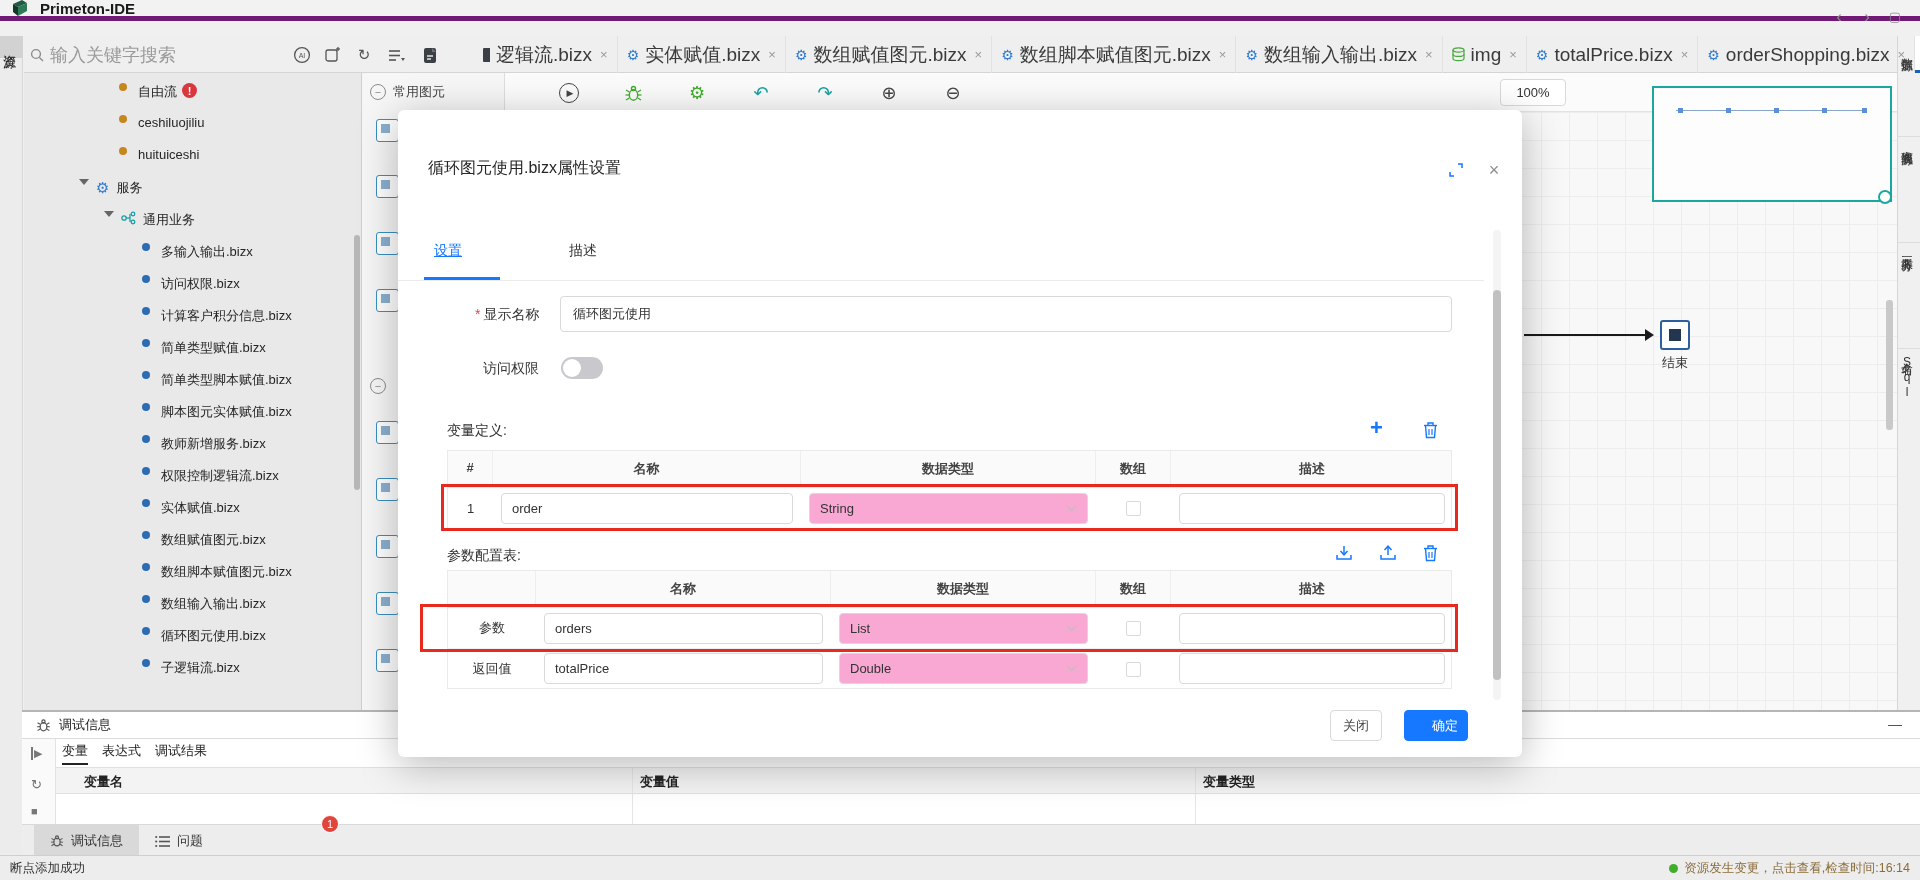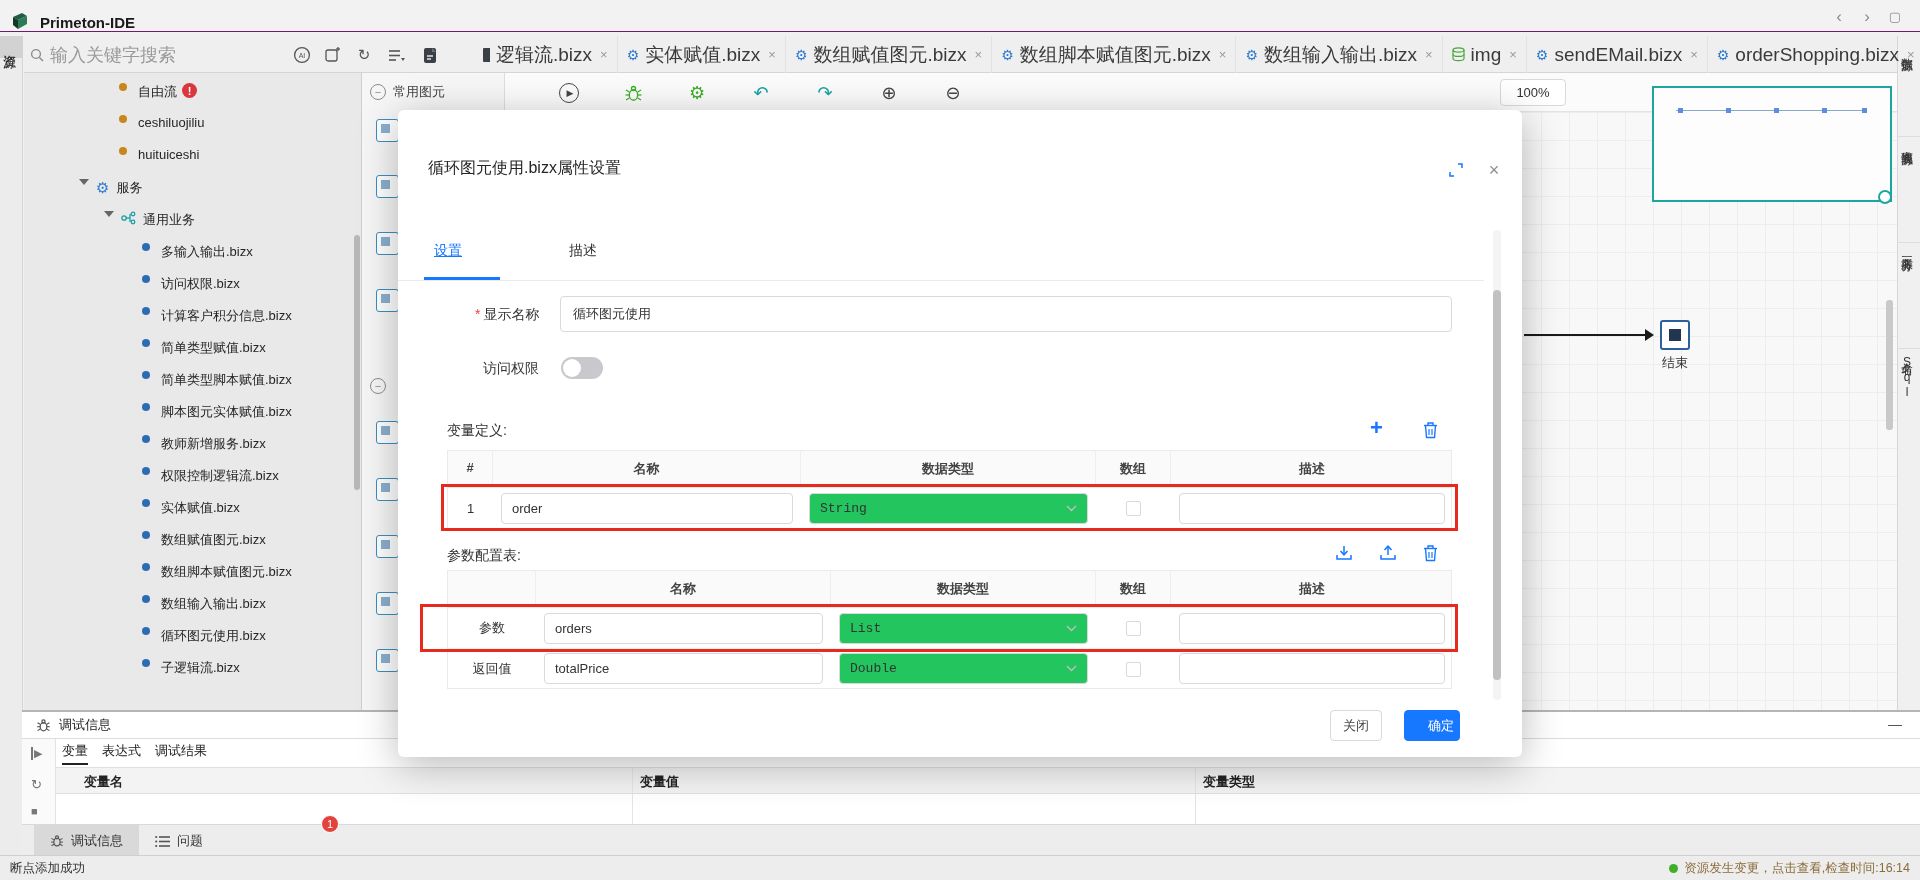--- a/index.html
+++ b/index.html
@@ -2,21 +2,21 @@
 <html><head>
 <meta charset="utf-8">
 <style>
   * { margin:0; padding:0; box-sizing:border-box; }
   html,body { width:1920px; height:880px; overflow:hidden; }
   body { font-family:"Liberation Sans","DejaVu Sans",sans-serif; font-size:13px; color:#333; background:#f0f0f0; }
   .abs { position:absolute; }
   #app { position:relative; width:1920px; height:880px; background:#f0f0f0; overflow:hidden; }
 
   
-  #titlebar { left:0; top:0; width:1920px; height:32px; background:#f2f2f2; border-bottom:1px solid #701a75; display:flex; align-items:flex-end; }
+  #titlebar { left:0; top:0; width:1920px; height:21px; background:#f2f2f2; border-bottom:5px solid #701a75; display:flex; align-items:center; }
   #titlebar .logo { margin:0 10px 0 10px; }
   #titlebar .app-title { font-size:15px; font-weight:bold; color:#1a1a1a; }
   .winctl { position:absolute; top:6px; color:#8c8c8c; font-size:17px; line-height:22px; width:22px; text-align:center; cursor:default; }
 
   
   #activity { left:0; top:36px; width:23px; height:819px; background:#ececec; border-right:1px solid #d6d6d6; }
   #activity .atab { width:23px; padding:8px 0 10px 0; background:#d2d2d2; writing-mode:vertical-lr; text-orientation:upright; text-align:center; margin:0 auto; font-size:13px; color:#222; letter-spacing:2px; }
   #rightstrip { left:1897px; top:36px; width:23px; height:819px; background:#f0f0f0; border-left:1px solid #d6d6d6; }
   .rtab { position:absolute; left:0; width:22px; writing-mode:vertical-lr; text-orientation:upright; font-size:12px; color:#333; text-align:center; letter-spacing:1px; padding-top:4px; border-top:1px solid #dddddd; width:100%; }
 
@@ -92,26 +92,26 @@
 
   .vtable { position:absolute; left:49px; width:1005px; border:1px solid #eaeaea; }
   .vt-head { display:flex; background:#fafafa; border-bottom:1px solid #eaeaea; }
   .vt-head > div { padding:9px 0; text-align:center; font-weight:bold; font-size:13px; color:#444; border-right:1px solid #eee; }
   .vt-head > div:last-child { border-right:none; }
   .vt-row { display:flex; align-items:center; height:40px; background:#fff; }
   .c-idx { width:45px; text-align:center; flex:none; }
   .c-name { width:308px; flex:none; } .c-type { width:295px; flex:none; } .c-arr { width:75px; flex:none; text-align:center; } .c-desc { width:282px; flex:none; }
   .p-lab { width:88px; flex:none; text-align:center; } .p-name { width:295px; flex:none; } .p-type { width:265px; flex:none; }
   .cell-inp { height:31px; border:1px solid #d9d9d9; border-radius:4px; background:#fff; margin:0 8px; width:calc(100% - 16px); padding:0 10px; font-size:13px; color:#333; font-family:"Liberation Sans","DejaVu Sans",sans-serif; outline:none; }
-  .cell-sel { height:31px; border:1px solid #d9d9d9; border-radius:4px; background:#22c55e; margin:4px 8px; display:flex; align-items:center; justify-content:space-between; padding:0 10px; font-size:13px; color:#333;font-family:Liberation Mono, monospace; }
+  .cell-sel { height:31px; border:1px solid #d9d9d9; border-radius:4px; background:#f9a8d4; margin:4px 8px; display:flex; align-items:center; justify-content:space-between; padding:0 10px; font-size:13px; color:#333; }
   .chk { display:inline-block; width:15px; height:15px; border:1px solid #d9d9d9; border-radius:2px; background:#fff; vertical-align:middle; }
   .redbox { position:absolute; border:3px solid #e8291d; z-index:12; pointer-events:none; }
   .mbtn { position:absolute; top:600px; height:31px; border-radius:4px; font-size:13px; display:flex; align-items:center; justify-content:center; cursor:pointer; }
   #btn-close { left:932px; width:52px; background:#fff; border:1px solid #d9d9d9; color:#444; }
-  #btn-ok { left:1006px; width:56px; background:#1677ff; color:#fff; border:1px solid #1677ff;padding-left:18px; }
+  #btn-ok { left:1006px; width:64px; background:#1677ff; color:#fff; border:1px solid #1677ff;padding-left:18px; }
   #m-scroll-track { position:absolute; left:1095px; top:120px; width:8px; height:470px; background:#f4f4f4; border-radius:4px; }
   #m-scroll-thumb { position:absolute; left:1095px; top:180px; width:8px; height:390px; background:#c1c1c1; border-radius:4px; }
 
   
   #debug { left:22px; top:710px; width:1898px; height:145px; background:#fff; border-top:2px solid #b5b5b5; }
   #dbg-head { height:27px; display:flex; align-items:center; gap:8px; padding-left:14px; border-bottom:1px solid #dcdcdc; font-size:13px; color:#222; }
   #dbg-min { position:absolute; right:18px; top:4px; color:#555; font-size:14px; cursor:pointer; }
   #dbg-rail { position:absolute; left:0; top:27px; width:34px; height:118px; border-right:1px solid #e3e3e3; background:#fafafa; }
   .rail-ico { position:absolute; left:9px; color:#777; font-size:11px; cursor:pointer; }
   #dbg-tabs { position:absolute; left:40px; top:30px; display:flex; gap:14px; font-size:13px; color:#222; }
@@ -230,21 +230,21 @@
               <ellipse cx="6.5" cy="3" rx="5.5" ry="2.2" fill="none" stroke="#49a83d" stroke-width="1.2"></ellipse>
               <path d="M1 3 v8.5 c0 1.2 2.5 2.2 5.5 2.2 s5.5-1 5.5-2.2 V3" fill="none" stroke="#49a83d" stroke-width="1.2"></path>
               <path d="M1 7.2 c0 1.2 2.5 2.2 5.5 2.2 s5.5-1 5.5-2.2" fill="none" stroke="#49a83d" stroke-width="1.2"></path>
             </svg>
         </span>
         <span class="lbl">img</span>
         <span class="x">×</span>
       </div>
       <div class="etab">
         <span class="ti gearico">⚙</span>
-        <span class="lbl">sendEMail.bizx</span>
+        <span class="lbl">totalPrice.bizx</span>
         <span class="x">×</span>
       </div>
       <div class="etab">
         <span class="ti gearico">⚙</span>
         <span class="lbl">orderShopping.bizx</span>
         <span class="x">×</span>
       </div>
       <div class="etab active">
         <span class="ti gearico">⚙</span>
         <span class="lbl">循环图元使用.bizx*</span>

